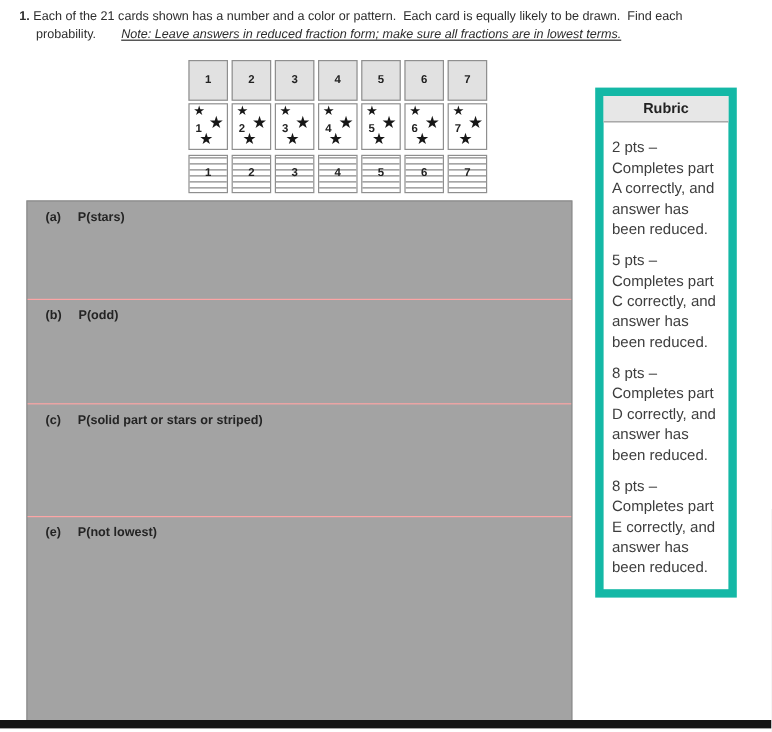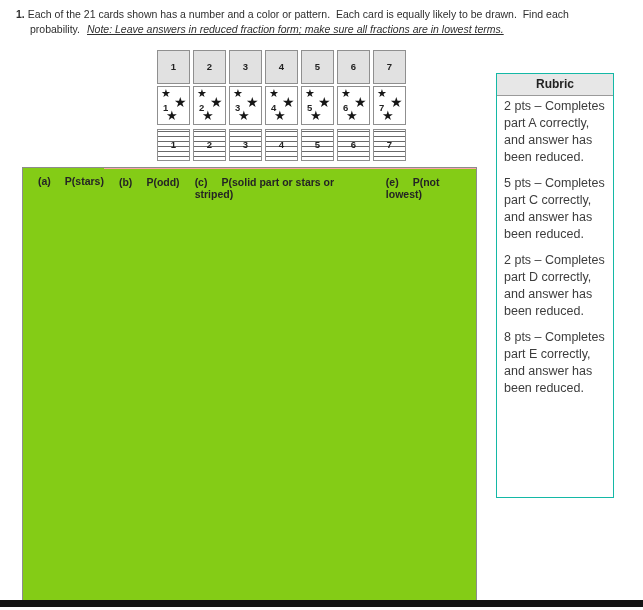--- a/index.html
+++ b/index.html
@@ -15,21 +15,21 @@
   .page{
     position:relative;width:643px;height:610px;background:#ffffff;overflow:hidden;
     font-family:"Liberation Sans",sans-serif;color:var(--text-dark);
   }
 
   
   .question{position:absolute;left:16px;top:7px;width:600px;font-size:10.5px;line-height:15px;color:#2e2e2e;}
   .q-line1 .qnum{font-weight:bold;margin-right:3px;}
   .q-line1 span{white-space:pre;}
   .q-line2{padding-left:14px;}
-  .q-note{font-style:italic;text-decoration:underline;margin-left:7px;text-align:center;}
+  .q-note{font-style:italic;text-decoration:underline;margin-left:21px;text-align:center;}
 
   
   .card-row{position:absolute;left:157px;display:flex;gap:3px;}
   #row-solid-gray{top:50px;height:34px;}
   #row-stars{top:86px;height:39px;}
   #row-striped{top:129px;height:32px;}
   .card{
     width:33px;box-sizing:border-box;position:relative;background:#fff;
     border:1px solid var(--card-border);flex:0 0 auto;
   }
@@ -43,43 +43,43 @@
   .star.s3{left:8px;top:22px;font-size:13px;}
   .striped{
     background:repeating-linear-gradient(to bottom,transparent 0px,transparent 4px,var(--stripe-line) 4px,var(--stripe-line) 5px);
     background-position:0 2px;
   }
   .striped .card-num{position:absolute;left:50%;top:50%;transform:translate(-50%,-55%);}
 
   
   .answer-box{
     position:absolute;left:22px;top:167px;width:455px;height:436px;
-    border:1px solid var(--box-border);box-sizing:border-box;background:#84cc16;
-    display:flex;flex-direction:row;
+    border:1px solid var(--box-border);box-sizing:border-box;background:#a3a3a3;
+    display:flex;flex-direction:column;
   }
   .answer-section{box-sizing:border-box;}
   .answer-section + .answer-section{border-top:1px solid #fca5a5;}
   .answer-section:nth-child(1){height:81px;}
   .answer-section:nth-child(2){height:87px;}
   .answer-section:nth-child(3){height:94px;}
   .answer-section:nth-child(4){height:87px;}
   .answer-section:nth-child(5){height:87px;}
   .ans-head{padding:7px 0 0 15px;font-weight:bold;font-size:10.5px;color:#242424;}
   .ans-prompt{margin-left:14px;}
 
   
   .rubric{
     position:absolute;left:496px;top:73px;width:118px;height:425px;
-    border:1px solid #14b8a6;box-sizing:border-box;background:#fff;
+    border:7px solid #14b8a6;box-sizing:border-box;background:#fff;
   }
   .rubric-header{
     height:21px;line-height:21px;background:var(--rubric-header-bg);
     border-bottom:1px solid #9a9a9a;text-align:center;font-weight:bold;font-size:12px;color:#222;
   }
-  .rubric-body{padding:2px 5px 0 7px;}
+  .rubric-body{padding:13px 5px 0 7px;}
   .rubric-item{margin:0 0 9px 0;font-size:12.5px;line-height:17px;color:#3d3d3d;}
 
   
   .bottom-bar{position:absolute;left:0;top:600px;width:643px;height:7px;background:var(--bottom-bar);}
 </style>
 </head>
 <body>
 
 <div class="page">
 
@@ -200,20 +200,20 @@
         <div class="ans-head"><span class="ans-letter">(e)</span><span class="ans-prompt">P(not lowest)</span></div>
         <div class="ans-space"></div>
       </div>
     </div>
 
   <div class="rubric">
     <div class="rubric-header">Rubric</div>
     <div class="rubric-body" id="rubric-body">
         <p class="rubric-item">2 pts – Completes part A correctly, and answer has been reduced.</p>
         <p class="rubric-item">5 pts – Completes part C correctly, and answer has been reduced.</p>
-        <p class="rubric-item">2 pts – Completes part D correctly, and answer has been reduced.</p>
+        <p class="rubric-item">8 pts – Completes part D correctly, and answer has been reduced.</p>
         <p class="rubric-item">8 pts – Completes part E correctly, and answer has been reduced.</p>
       </div>
   </div>
 
   <div class="bottom-bar"></div>
 
 </div>
 
 </body></html>

